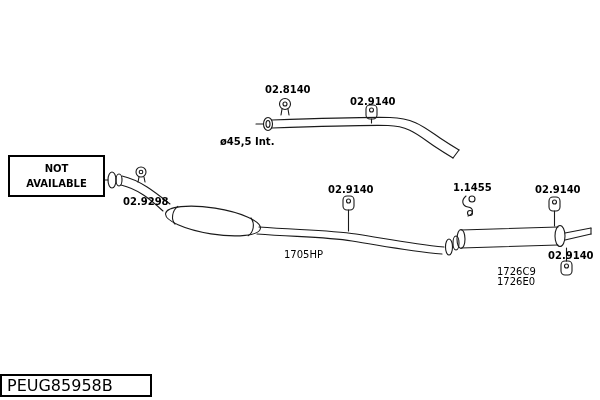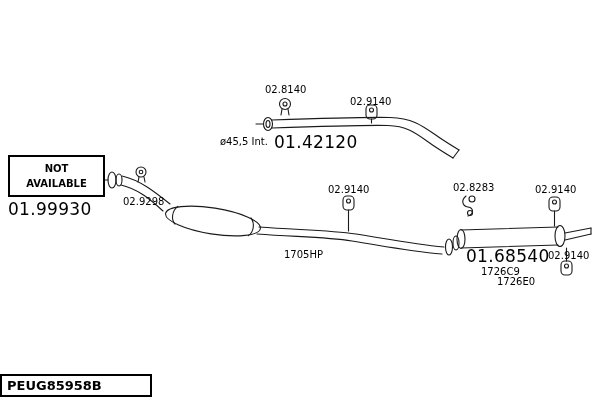--- a/index.html
+++ b/index.html
@@ -11,39 +11,39 @@
     color: #000;
   }
   .stage {
     position: relative;
     width: 600px; height: 400px;
     background: #ffffff;
     overflow: hidden;
   }
   svg.diagram { position: absolute; left: 0; top: 0; }
   .lbl { position: absolute; white-space: nowrap; color: #000; }
-  .lbl-sm   { font-size: 10px; font-weight: normal; }
+  .lbl-sm   { font-size: 10px; font-weight: bold; }
   .lbl-lg   { font-size: 17px; font-weight: normal; letter-spacing: 0.3px; }
   .lbl-code { font-size: 10px; font-weight: normal; }
   .na-box {
     position: absolute; left: 8px; top: 155px;
     width: 97px; height: 42px;
     border: 2px solid #000;
     display: flex; flex-direction: column;
     align-items: center; justify-content: center;
     font-size: 10px; font-weight: bold; line-height: 1.5;
     background: #fff;
   }
   .footer-box {
     position: absolute; left: 0px; top: 374px;
     width: 152px; height: 23px;
     border: 2px solid #000;
     display: flex; align-items: center;
     padding-left: 5px;
-    font-size: 13px; font-weight: bold;
+    font-size: 16px; font-weight: normal;
     background: #fff;
   }
 </style>
 </head>
 <body>
 
 <div class="stage">
 
   <svg class="diagram" width="600" height="400" viewBox="0 0 600 400">
     <g fill="none" stroke="#1a1a1a" stroke-width="1.1" stroke-linecap="round">
@@ -142,29 +142,26 @@
   <div class="na-box">
     <span>NOT</span>
     <span>AVAILABLE</span>
   </div>
 
   <div class="lbl lbl-sm" style="left:265px; top:84px;">02.8140</div>
   <div class="lbl lbl-sm" style="left:350px; top:96px;">02.9140</div>
   <div class="lbl lbl-sm" style="left:220px; top:118px;margin-top:18px;">ø45,5 Int.</div>
   <div class="lbl lbl-sm" style="left:123px; top:156px;margin-top:40px;">02.9298</div>
   <div class="lbl lbl-sm" style="left:328px; top:184px;">02.9140</div>
-  <div class="lbl lbl-sm" style="left:453px; top:182px;">02.8283</div>
+  <div class="lbl lbl-sm" style="left:453px; top:182px;">1.1455</div>
   <div class="lbl lbl-sm" style="left:535px; top:184px;">02.9140</div>
   <div class="lbl lbl-sm" style="left:548px; top:250px;">02.9140</div>
 
-  <div class="lbl lbl-lg" style="left:274px; top:132px;">01.42120</div>
-  <div class="lbl lbl-lg" style="left:8px;   top:199px;">01.99930</div>
-  <div class="lbl lbl-lg" style="left:466px; top:246px;">01.68540</div>
 
   <div class="lbl lbl-code" style="left:284px; top:249px;">1705HP</div>
-  <div class="lbl lbl-code" style="left:481px; top:266px;">1726C9</div>
+  <div class="lbl lbl-code" style="left:497px; top:266px;">1726C9</div>
   <div class="lbl lbl-code" style="left:497px; top:276px;">1726E0</div>
 
   <div class="footer-box">
     <span>PEUG85958B</span>
   </div>
 
 </div>
 
 </body></html>

